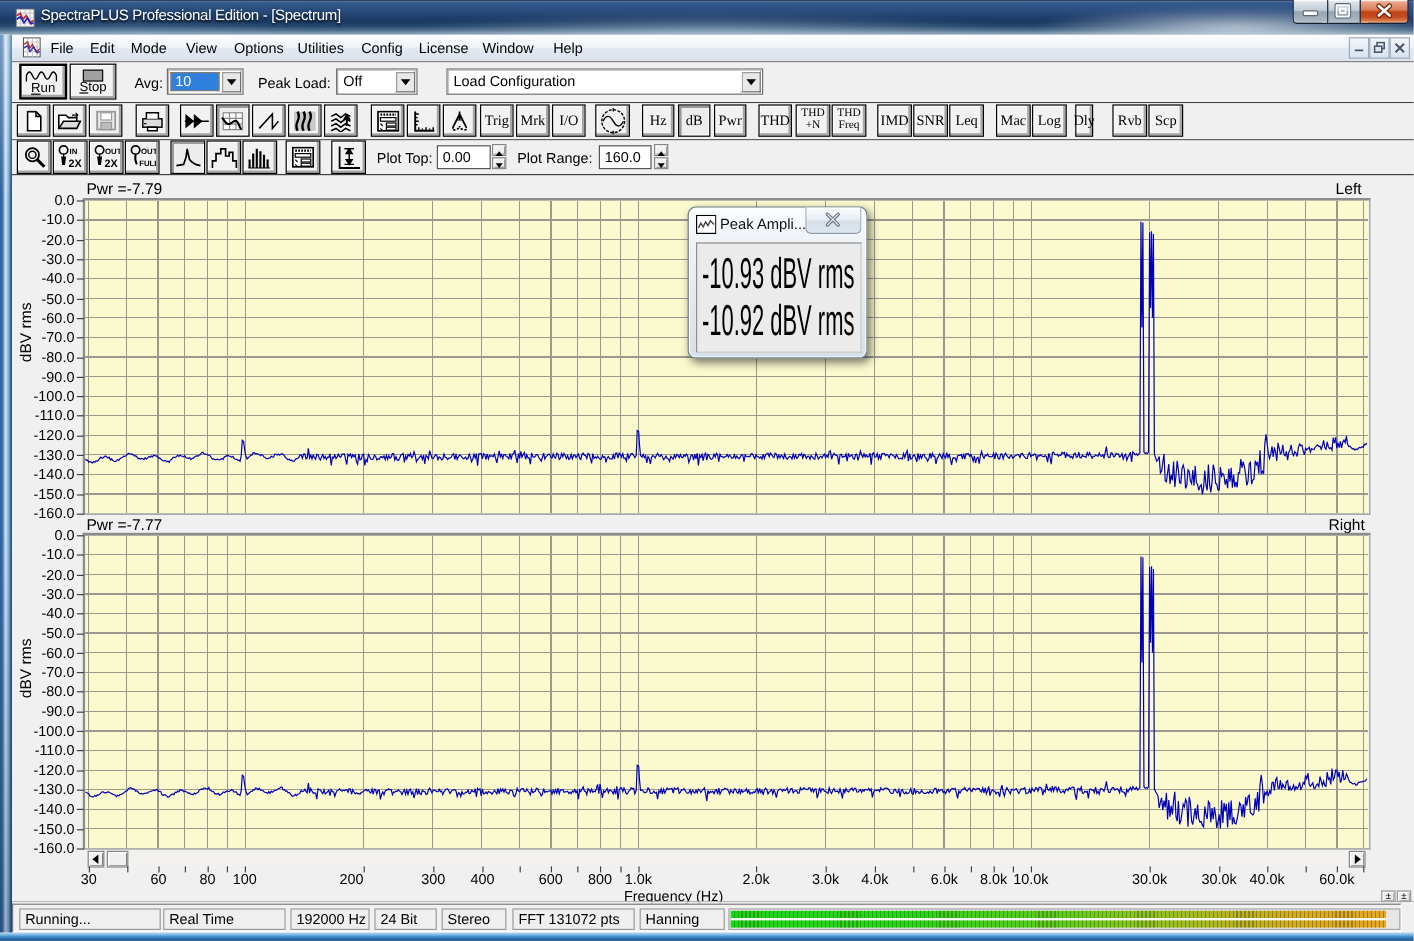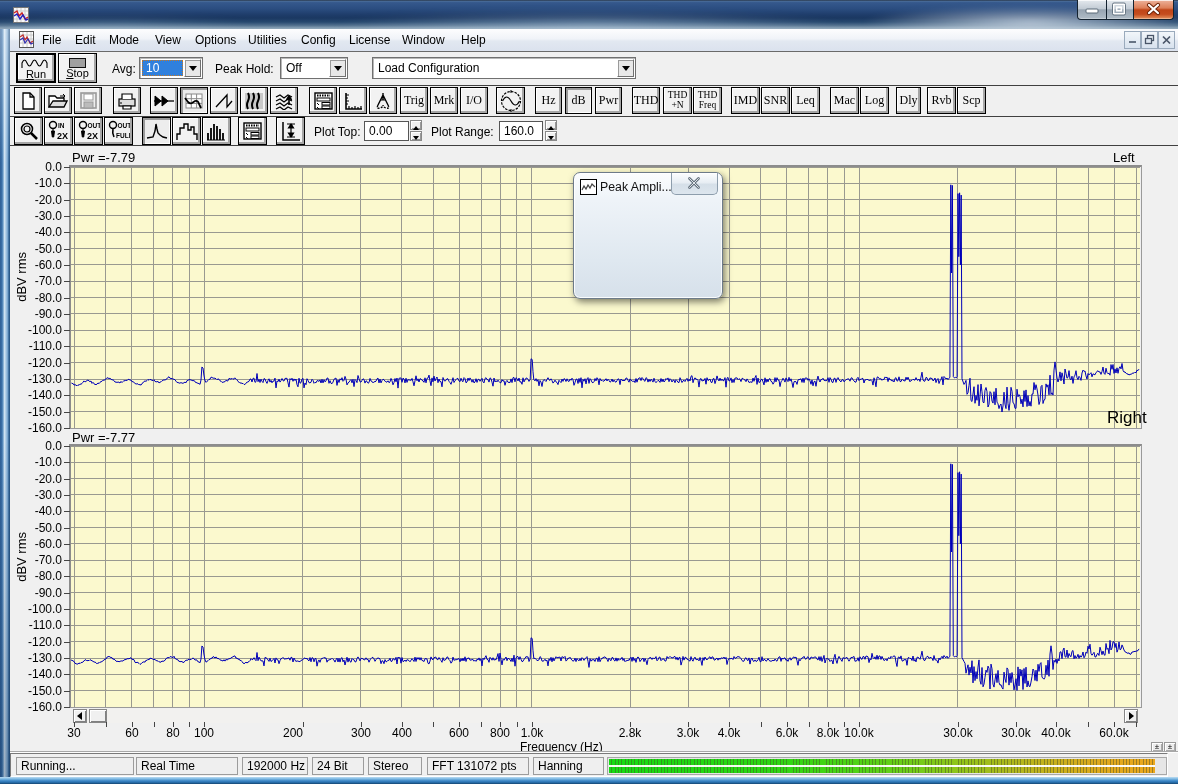--- a/index.html
+++ b/index.html
@@ -70,20 +70,21 @@
       <div class="sheen3"></div>
       <div class="sheen1"></div>
       <div class="sheen2"></div>
     </div>
 <svg class="abs" style="left:13px;top:7px" width="16" height="16" viewBox="0 0 16 16">
  <rect x="0.5" y="0.5" width="15" height="15" fill="#f8f8f8" stroke="#777"></rect>
  <path d="M4 1V15M8 1V15M12 1V15M1 4H15M1 8H15M1 12H15" stroke="#cccccc" stroke-width="1"></path>
  <path d="M1 6 L4 4 L6 9 L9 6 L12 12 L15 10" stroke="#d02020" stroke-width="1.4" fill="none"></path>
  <path d="M1 9 L4 7 L7 12 L10 8 L13 13 L15 12" stroke="#2020c0" stroke-width="1.4" fill="none"></path>
 </svg>
+<div id="ttext">SpectraPLUS Professional Edition - [Spectrum]</div>
 <div id="caps">
  <div class="cap min">
         <svg width="28" height="18" viewBox="0 0 28 18" style="position:absolute;left:0;top:0">
           <rect x="8" y="9" width="12" height="4" rx="1" fill="#fff" stroke="#5a6a78" stroke-width="1"></rect>
         </svg>
       </div>
  <div class="cap max">
         <svg width="24" height="18" viewBox="0 0 24 18" style="position:absolute;left:0;top:0">
           <rect x="6.5" y="4" width="11" height="10" rx="1" fill="none" stroke="#fff" stroke-width="1.8"></rect>
           <rect x="9.7" y="7.2" width="4.6" height="3.6" fill="none" stroke="#fff" stroke-width="1.6"></rect>
@@ -135,21 +136,21 @@
 </div>
 <div class="btn3" style="left:58px;top:53px;width:39px;height:30px;flex-direction:column">
  <div style="width:17px;height:10px;background:#a0a0a0;border:1px solid #111;margin-top:1px"></div>
  <div style="font-size:11px;line-height:11px"><span style="text-decoration:underline">S</span>top</div>
 </div>
 <div class="lbl" style="left:112px;top:62px">Avg:</div>
 <div class="combo" style="left:139px;width:64px">
  <div style="position:absolute;left:2px;top:2px;right:19px;bottom:2px;background:#2f80dd;border:1px dotted #c87820;color:#fff;font-size:12px;line-height:15px;padding-left:3px">10</div>
  <div class="arr"></div>
 </div>
-<div class="lbl" style="left:215px;top:62px">Peak Hold:</div>
+<div class="lbl" style="left:215px;top:62px">Peak Load:</div>
 <div class="combo" style="left:280px;width:68px">
       <div class="txt">Off</div>
       <div class="arr"></div>
     </div>
 <div class="combo" style="left:372px;width:264px">
       <div class="txt">Load Configuration</div>
       <div class="arr"></div>
     </div>
 
 <div class="tbrow" id="tb2"></div>
@@ -247,21 +248,21 @@
 <div class="btn3 ib serifbtn pressed" style="left:565px;top:87px;width:27px">dB</div>
 <div class="btn3 ib serifbtn" style="left:595px;top:87px;width:27px">Pwr</div>
 <div class="btn3 ib serifbtn" style="left:632px;top:87px;width:28px">THD</div>
 <div class="btn3 ib serifbtn2" style="left:663px;top:87px;width:29px">THD<br>+N</div>
 <div class="btn3 ib serifbtn2" style="left:693px;top:87px;width:29px">THD<br>Freq</div>
 <div class="btn3 ib serifbtn" style="left:731px;top:87px;width:29px">IMD</div>
 <div class="btn3 ib serifbtn" style="left:761px;top:87px;width:29px">SNR</div>
 <div class="btn3 ib serifbtn" style="left:791px;top:87px;width:29px">Leq</div>
 <div class="btn3 ib serifbtn" style="left:830px;top:87px;width:29px">Mac</div>
 <div class="btn3 ib serifbtn" style="left:860px;top:87px;width:29px">Log</div>
-<div class="btn3 ib serifbtn" style="left:896px;top:87px;width:25px">Dly</div>
+<div class="btn3 ib serifbtn" style="left:896px;top:87px;width:15px">Dly</div>
 <div class="btn3 ib serifbtn" style="left:927px;top:87px;width:29px">Rvb</div>
 <div class="btn3 ib serifbtn" style="left:957px;top:87px;width:29px">Scp</div>
 
 <div class="tbrow" id="tb3"></div>
 <div class="btn3" style="left:14px;top:117px;width:29px;height:28px">
       <svg width="20" height="20" viewBox="0 0 20 20">
         <circle cx="8" cy="8" r="5.5" fill="none" stroke="#000" stroke-width="1.5"></circle>
         <circle cx="8" cy="8" r="3" fill="none" stroke="#000" stroke-width="1.2"></circle>
         <path d="M12 12 L18 18" stroke="#000" stroke-width="2.5"></path>
       </svg>
@@ -339,21 +340,21 @@
 <div class="lbl" style="left:1113px;top:150px;font-size:13px">Left</div>
 <div class="abs" style="left:69px;top:165px;width:1073px;height:264px;border:2px solid #8c8c8c;border-right:1px solid #9a9a9a;border-bottom:1px solid #9a9a9a"></div>
 <div class="abs" id="plot1" style="left:71px;top:167px;width:1069px;height:261px">
       <svg width="1069" height="261" viewBox="0 0 1069 261" style="position:absolute;left:0;top:0">
         <rect width="1069" height="261" fill="#FBF9CE"></rect>
         <path d="M3.0 0V261M34.7 0V261M60.7 0V261M82.6 0V261M101.6 0V261M118.3 0V261M133.3 0V261M231.9 0V261M289.6 0V261M330.5 0V261M362.2 0V261M388.2 0V261M410.1 0V261M429.1 0V261M445.8 0V261M460.8 0V261M559.4 0V261M617.1 0V261M658.0 0V261M689.7 0V261M715.7 0V261M737.6 0V261M756.6 0V261M773.3 0V261M788.3 0V261M886.9 0V261M944.6 0V261M985.5 0V261M1017.2 0V261M1043.2 0V261M1065.1 0V261M0 0.00H1069M0 16.31H1069M0 32.62H1069M0 48.94H1069M0 65.25H1069M0 81.56H1069M0 97.88H1069M0 114.19H1069M0 130.50H1069M0 146.81H1069M0 163.12H1069M0 179.44H1069M0 195.75H1069M0 212.06H1069M0 228.38H1069M0 244.69H1069M0 261.00H1069" stroke="#999990" stroke-width="1" fill="none" shape-rendering="crispEdges"></path>
         <path d="M0.0 215.5L1.0 216.6L2.0 216.4L3.0 218.1L4.0 217.6L5.0 218.2L6.0 218.8L7.0 217.8L8.0 218.3L9.0 217.1L10.0 217.2L11.0 216.5L12.0 215.2L13.0 213.9L14.0 214.9L15.0 214.4L16.0 213.5L17.0 213.0L18.0 213.9L19.0 214.7L20.0 214.0L21.0 216.4L22.0 215.3L23.0 216.8L24.0 217.4L25.0 217.6L26.0 217.2L27.0 215.9L28.0 216.7L29.0 215.3L30.0 214.5L31.0 214.3L32.0 213.1L33.0 213.3L34.0 212.7L35.0 211.9L36.0 210.7L37.0 211.1L38.0 211.5L39.0 211.3L40.0 212.1L41.0 213.0L42.0 212.7L43.0 213.6L44.0 215.1L45.0 215.0L46.0 215.5L47.0 215.0L48.0 215.3L49.0 216.0L50.0 214.4L51.0 215.6L52.0 214.6L53.0 213.4L54.0 214.1L55.0 213.1L56.0 213.7L57.0 212.4L58.0 212.4L59.0 213.1L60.0 213.0L61.0 214.7L62.0 214.6L63.0 215.5L64.0 216.3L65.0 217.1L66.0 216.8L67.0 216.9L68.0 217.9L69.0 217.4L70.0 218.2L71.0 216.4L72.0 215.9L73.0 214.4L74.0 214.0L75.0 214.3L76.0 213.5L77.0 212.4L78.0 213.3L79.0 212.3L80.0 212.9L81.0 213.2L82.0 213.7L83.0 212.7L84.0 214.5L85.0 214.7L86.0 214.9L87.0 214.3L88.0 216.0L89.0 215.2L90.0 214.8L91.0 213.8L92.0 213.4L93.0 212.7L94.0 213.2L95.0 212.3L96.0 211.8L97.0 210.3L98.0 209.8L99.0 211.3L100.0 211.4L101.0 211.6L102.0 212.1L103.0 212.2L104.0 212.8L105.0 214.2L106.0 215.5L107.0 215.4L108.0 216.1L109.0 216.1L110.0 215.6L111.0 216.1L112.0 216.3L113.0 215.7L114.0 215.1L115.0 215.8L116.0 213.6L117.0 213.3L118.0 212.7L119.0 212.5L120.0 213.2L121.0 213.2L122.0 214.0L123.0 213.3L124.0 214.9L125.0 215.5L126.0 215.8L127.0 216.4L128.0 216.5L129.0 217.4L130.0 213.0L130.9 200.0L132.0 201.0L132.9 208.0L133.8 213.0L135.0 215.4L136.0 214.3L137.0 213.5L138.0 212.3L139.0 212.3L140.0 210.2L141.0 210.4L142.0 211.2L143.0 211.1L144.0 211.3L145.0 211.7L146.0 212.7L147.0 211.9L148.0 212.3L149.0 213.8L150.0 214.2L151.0 215.3L152.0 215.3L153.0 214.8L154.0 214.7L155.0 213.2L156.0 214.0L157.0 213.8L158.0 211.4L159.0 211.8L160.0 212.2L161.0 211.3L162.0 212.3L163.0 211.5L164.0 211.0L165.0 211.8L166.0 212.8L167.0 214.5L168.0 215.1L169.0 216.2L170.0 215.7L171.0 216.6L172.0 216.4L173.0 217.4L174.0 217.5L175.0 216.1L176.0 215.2L177.0 214.9L178.0 214.3L179.0 212.1L180.0 212.0L181.0 215.0L182.0 211.4L183.0 211.2L184.0 215.3L185.0 214.7L186.0 206.5L187.0 214.7L188.0 212.3L189.0 215.5L190.0 212.2L191.0 214.3L192.0 215.6L193.0 211.6L194.0 212.0L195.0 214.6L196.0 216.4L197.0 213.6L198.0 211.8L199.0 215.1L200.0 213.3L201.0 215.8L202.0 214.0L203.0 214.2L204.0 211.1L205.0 220.9L206.0 213.9L207.0 214.7L208.0 212.2L209.0 215.1L210.0 213.7L211.0 211.5L212.0 213.7L213.0 214.0L214.0 211.4L215.0 211.4L216.0 211.3L217.0 215.8L218.0 220.1L219.0 211.6L220.0 212.9L221.0 211.2L222.0 214.3L223.0 211.9L224.0 213.6L225.0 212.0L226.0 217.7L227.0 219.8L228.0 211.2L229.0 216.2L230.0 215.7L231.0 212.0L232.0 211.4L233.0 220.9L234.0 216.0L235.0 217.7L236.0 211.7L237.0 213.4L238.0 215.7L239.0 215.8L240.0 215.3L241.0 212.3L242.0 213.3L243.0 216.3L244.0 215.3L245.0 215.8L246.0 213.7L247.0 213.6L248.0 214.5L249.0 212.9L250.0 216.0L251.0 212.3L252.0 215.9L253.0 212.7L254.0 214.8L255.0 213.9L256.0 211.1L257.0 211.1L258.0 216.3L259.0 213.6L260.0 216.3L261.0 216.7L262.0 215.1L263.0 212.3L264.0 211.6L265.0 211.0L266.0 218.4L267.0 212.9L268.0 215.5L269.0 211.8L270.0 213.1L271.0 210.7L272.0 214.3L273.0 213.3L274.0 209.4L275.0 212.2L276.0 217.9L277.0 215.9L278.0 215.2L279.0 213.6L280.0 212.6L281.0 215.8L282.0 212.3L283.0 219.6L284.0 212.5L285.0 213.5L286.0 215.6L287.0 208.5L288.0 211.8L289.0 214.8L290.0 215.1L291.0 213.4L292.0 211.8L293.0 212.4L294.0 216.1L295.0 213.8L296.0 214.4L297.0 216.2L298.0 215.6L299.0 211.4L300.0 214.1L301.0 214.3L302.0 215.9L303.0 214.7L304.0 214.8L305.0 214.2L306.0 211.8L307.0 211.1L308.0 215.9L309.0 212.1L310.0 215.9L311.0 213.6L312.0 212.2L313.0 212.7L314.0 214.1L315.0 215.1L316.0 215.0L317.0 213.8L318.0 215.7L319.0 214.9L320.0 211.4L321.0 213.9L322.0 217.8L323.0 215.5L324.0 211.5L325.0 214.8L326.0 211.0L327.0 221.1L328.0 211.2L329.0 211.2L330.0 210.9L331.0 215.3L332.0 211.1L333.0 212.0L334.0 215.9L335.0 211.2L336.0 215.4L337.0 212.4L338.0 213.3L339.0 212.7L340.0 213.6L341.0 211.4L342.0 214.8L343.0 218.8L344.0 213.8L345.0 208.8L346.0 213.8L347.0 211.8L348.0 215.0L349.0 211.7L350.0 212.0L351.0 213.4L352.0 213.8L353.0 215.3L354.0 210.8L355.0 215.8L356.0 211.3L357.0 211.1L358.0 208.1L359.0 214.0L360.0 218.7L361.0 210.9L362.0 214.9L363.0 209.1L364.0 214.0L365.0 211.7L366.0 210.0L367.0 215.7L368.0 212.0L369.0 214.6L370.0 214.6L371.0 219.8L372.0 210.5L373.0 213.5L374.0 214.0L375.0 213.4L376.0 211.7L377.0 211.9L378.0 214.3L379.0 215.6L380.0 217.3L381.0 214.3L382.0 210.7L383.0 215.5L384.0 213.6L385.0 212.7L386.0 211.4L387.0 211.5L388.0 214.0L389.0 214.7L390.0 211.2L391.0 213.9L392.0 214.7L393.0 210.6L394.0 211.6L395.0 215.8L396.0 215.0L397.0 211.0L398.0 213.6L399.0 210.9L400.0 212.6L401.0 215.2L402.0 212.7L403.0 215.9L404.0 215.0L405.0 211.7L406.0 215.4L407.0 212.5L408.0 212.2L409.0 214.3L410.0 212.9L411.0 211.3L412.0 214.9L413.0 215.9L414.0 211.5L415.0 210.7L416.0 212.5L417.0 212.6L418.0 215.1L419.0 210.9L420.0 211.6L421.0 215.2L422.0 219.2L423.0 211.0L424.0 215.0L425.0 213.7L426.0 214.9L427.0 213.1L428.0 214.6L429.0 215.7L430.0 215.7L431.0 212.7L432.0 214.2L433.0 213.6L434.0 218.3L435.0 214.6L436.0 213.4L437.0 215.3L438.0 215.4L439.0 215.6L440.0 211.9L441.0 215.6L442.0 210.7L443.0 210.5L444.0 214.8L445.0 210.7L446.0 211.6L447.0 214.0L448.0 211.0L449.0 215.1L450.0 214.7L451.0 217.3L452.0 210.8L453.0 214.9L454.0 213.0L455.0 211.1L456.0 211.1L457.0 212.4L458.0 214.4L459.2 212.6L460.0 191.8L461.2 192.5L462.0 204.7L462.8 212.6L464.0 213.9L465.0 211.6L466.0 214.4L467.0 212.7L468.0 218.8L469.0 213.5L470.0 215.1L471.0 219.5L472.0 213.9L473.0 212.6L474.0 213.3L475.0 214.5L476.0 212.4L477.0 210.7L478.0 212.8L479.0 213.4L480.0 211.8L481.0 213.6L482.0 216.1L483.0 215.0L484.0 213.1L485.0 214.9L486.0 215.5L487.0 217.6L488.0 213.3L489.0 214.6L490.0 215.6L491.0 212.1L492.0 214.4L493.0 211.6L494.0 212.3L495.0 214.5L496.0 211.8L497.0 214.0L498.0 214.5L499.0 212.1L500.0 213.3L501.0 211.2L502.0 212.7L503.0 218.3L504.0 215.6L505.0 212.2L506.0 212.1L507.0 216.5L508.0 211.4L509.0 215.4L510.0 210.7L511.0 220.8L512.0 212.4L513.0 214.2L514.0 211.7L515.0 216.9L516.0 211.9L517.0 210.6L518.0 216.4L519.0 211.6L520.0 212.9L521.0 215.3L522.0 215.8L523.0 214.8L524.0 211.5L525.0 213.9L526.0 210.7L527.0 212.0L528.0 217.8L529.0 211.5L530.0 213.6L531.0 213.3L532.0 214.4L533.0 213.7L534.0 213.3L535.0 211.7L536.0 214.0L537.0 212.2L538.0 213.4L539.0 215.1L540.0 214.5L541.0 212.0L542.0 214.9L543.0 213.0L544.0 214.7L545.0 215.2L546.0 213.7L547.0 211.8L548.0 212.3L549.0 217.6L550.0 212.0L551.0 213.3L552.0 213.6L553.0 213.4L554.0 213.5L555.0 211.0L556.0 211.2L557.0 213.3L558.0 215.2L559.0 211.9L560.0 213.5L561.0 213.6L562.0 214.8L563.0 213.7L564.0 215.6L565.0 211.5L566.0 215.2L567.0 211.9L568.0 211.3L569.0 210.7L570.0 213.6L571.0 210.5L572.0 211.8L573.0 213.5L574.0 214.3L575.0 210.7L576.0 211.4L577.0 215.1L578.0 212.3L579.0 214.5L580.0 212.3L581.0 213.2L582.0 215.1L583.0 211.2L584.0 214.4L585.0 215.7L586.0 214.4L587.0 213.4L588.0 213.8L589.0 215.4L590.0 211.5L591.0 214.8L592.0 212.2L593.0 215.0L594.0 213.9L595.0 211.5L596.0 212.5L597.0 210.9L598.0 214.7L599.0 211.7L600.0 212.7L601.0 215.0L602.0 213.2L603.0 213.1L604.0 215.7L605.0 212.7L606.0 213.7L607.0 215.3L608.0 215.6L609.0 210.7L610.0 213.0L611.0 215.5L612.0 213.9L613.0 213.2L614.0 214.6L615.0 212.7L616.0 211.3L617.0 214.3L618.0 212.2L619.0 214.0L620.0 209.3L621.0 208.7L622.0 215.7L623.0 212.4L624.0 210.8L625.0 212.3L626.0 212.1L627.0 213.3L628.0 220.1L629.0 212.2L630.0 211.5L631.0 214.1L632.0 213.4L633.0 213.6L634.0 211.4L635.0 217.2L636.0 210.7L637.0 213.5L638.0 212.9L639.0 212.0L640.0 215.2L641.0 215.6L642.0 211.8L643.0 211.5L644.0 216.6L645.0 213.2L646.0 208.9L647.0 212.2L648.0 214.0L649.0 211.1L650.0 213.7L651.0 212.1L652.0 213.8L653.0 213.5L654.0 210.6L655.0 220.2L656.0 211.2L657.0 210.4L658.0 214.0L659.0 213.7L660.0 210.9L661.0 215.7L662.0 212.5L663.0 215.5L664.0 211.0L665.0 211.1L666.0 210.8L667.0 212.7L668.0 211.7L669.0 212.4L670.0 214.6L671.0 211.4L672.0 211.4L673.0 212.6L674.0 212.9L675.0 214.7L676.0 211.9L677.0 213.5L678.0 215.5L679.0 215.1L680.0 214.8L681.0 215.5L682.0 211.0L683.0 214.3L684.0 210.6L685.0 208.5L686.0 217.4L687.0 211.0L688.0 215.5L689.0 215.0L690.0 212.6L691.0 212.1L692.0 214.8L693.0 217.9L694.0 210.8L695.0 215.4L696.0 212.2L697.0 214.9L698.0 212.0L699.0 211.6L700.0 214.3L701.0 214.8L702.0 217.2L703.0 215.5L704.0 210.6L705.0 214.9L706.0 210.7L707.0 213.2L708.0 213.1L709.0 219.6L710.0 214.9L711.0 213.5L712.0 211.2L713.0 213.0L714.0 215.1L715.0 210.9L716.0 213.1L717.0 214.6L718.0 210.3L719.0 214.1L720.0 211.8L721.0 215.6L722.0 220.5L723.0 214.7L724.0 214.5L725.0 214.7L726.0 217.4L727.0 213.0L728.0 212.4L729.0 212.5L730.0 211.7L731.0 215.4L732.0 211.1L733.0 215.6L734.0 211.0L735.0 211.2L736.0 211.0L737.0 213.3L738.0 211.8L739.0 213.9L740.0 217.3L741.0 213.0L742.0 218.8L743.0 214.7L744.0 214.1L745.0 219.3L746.0 212.8L747.0 209.1L748.0 213.0L749.0 215.0L750.0 212.5L751.0 212.6L752.0 211.2L753.0 213.4L754.0 213.5L755.0 213.8L756.0 213.3L757.0 210.7L758.0 215.3L759.0 210.6L760.0 212.2L761.0 215.2L762.0 215.5L763.0 211.4L764.0 211.2L765.0 215.4L766.0 211.9L767.0 210.6L768.0 212.7L769.0 214.0L770.0 214.9L771.0 212.8L772.0 212.6L773.0 214.8L774.0 213.9L775.0 212.6L776.0 212.4L777.0 211.7L778.0 212.2L779.0 214.2L780.0 211.1L781.0 210.8L782.0 212.8L783.0 213.9L784.0 215.1L785.0 215.1L786.0 211.5L787.0 210.3L788.0 213.6L789.0 212.1L790.0 212.6L791.0 211.3L792.0 211.6L793.0 216.0L794.0 212.7L795.0 213.1L796.0 212.1L797.0 212.9L798.0 213.2L799.0 213.6L800.0 212.7L801.0 213.7L802.0 218.1L803.0 210.8L804.0 214.2L805.0 219.8L806.0 210.3L807.0 209.9L808.0 211.6L809.0 212.1L810.0 211.6L811.0 213.3L812.0 212.2L813.0 212.6L814.0 209.9L815.0 210.9L816.0 210.0L817.0 214.6L818.0 210.8L819.0 213.0L820.0 212.5L821.0 214.2L822.0 213.3L823.0 215.0L824.0 211.3L825.0 210.7L826.0 214.1L827.0 213.7L828.0 209.8L829.0 214.5L830.0 214.6L831.0 212.3L832.0 213.3L833.0 213.4L834.0 214.2L835.0 210.2L836.0 212.6L837.0 210.2L838.0 212.6L839.0 214.8L840.0 213.3L841.0 213.3L842.0 212.3L843.0 212.8L844.0 213.2L845.0 210.6L846.0 212.9L847.0 213.3L848.0 212.0L849.0 214.5L850.0 210.1L851.0 205.2L852.0 212.9L853.0 214.3L854.0 214.0L855.0 210.4L856.0 210.8L857.0 213.6L858.0 213.4L859.0 210.8L860.0 211.5L861.0 211.3L862.0 213.9L863.0 213.1L864.0 211.0L865.0 215.6L866.0 212.8L867.0 211.5L868.0 216.5L869.0 213.8L870.0 212.3L871.0 209.7L872.0 217.9L873.0 209.5L874.0 210.6L875.0 212.0L876.0 211.0L877.0 212.6L878.0 211.2L878.9 210.4L879.8 17.8L880.6 106.0L881.4 18.4L882.3 209.6L883.4 210.9L884.5 210.4L885.3 210.9L886.1 209.6L887.0 26.6L887.8 89.7L888.6 25.8L889.4 97.9L890.2 28.1L891.0 211.7L893.0 217.4L894.0 215.9L895.0 213.4L896.0 227.3L897.0 225.7L898.0 218.4L899.0 211.2L900.0 233.6L901.0 234.5L902.0 227.0L903.0 219.7L904.0 236.3L905.0 228.5L906.0 233.3L907.0 217.6L908.0 238.9L909.0 229.0L910.0 217.0L911.0 224.8L912.0 235.2L913.0 235.8L914.0 223.3L915.0 220.5L916.0 224.6L917.0 240.0L918.0 237.4L919.0 224.6L920.0 225.9L921.0 234.0L922.0 236.1L923.0 224.7L924.0 237.8L925.0 221.2L926.0 235.1L927.0 236.8L928.0 241.6L929.0 238.2L930.0 237.0L931.0 245.0L932.0 238.9L933.0 225.2L934.0 237.2L935.0 241.6L936.0 220.1L937.0 236.6L938.0 243.4L939.0 235.0L940.0 220.3L941.0 224.3L942.0 235.8L943.0 236.5L944.0 241.3L945.0 241.4L946.0 222.2L947.0 229.8L948.0 227.6L949.0 229.4L950.0 236.8L951.0 232.2L952.0 239.9L953.0 223.7L954.0 234.5L955.0 222.9L956.0 239.5L957.0 228.6L958.0 238.9L959.0 234.5L960.0 239.2L961.0 226.9L962.0 227.2L963.0 215.5L964.0 222.8L965.0 217.7L966.0 221.9L967.0 228.2L968.0 237.5L969.0 234.2L970.0 219.6L971.0 218.3L972.0 236.5L973.0 233.0L974.0 232.3L975.0 216.9L976.0 220.2L977.0 217.8L978.0 227.8L979.0 208.2L980.0 227.5L981.0 225.8L982.0 228.0L983.0 203.1L984.0 194.9L985.0 203.1L986.0 211.0L987.0 215.0L988.0 211.5L989.0 204.9L990.0 213.8L991.0 205.8L992.0 210.1L993.0 217.0L994.0 202.0L995.0 206.4L996.0 211.2L997.0 210.3L998.0 203.6L999.0 212.0L1000.0 212.8L1001.0 209.2L1002.0 216.4L1003.0 209.9L1004.0 208.1L1005.0 203.7L1006.0 210.7L1007.0 212.7L1008.0 209.3L1009.0 210.7L1010.0 213.4L1011.0 206.0L1012.0 203.1L1013.0 204.4L1014.0 204.0L1015.0 208.9L1016.0 212.1L1017.0 206.5L1018.0 207.9L1019.0 206.8L1020.0 205.7L1021.0 209.8L1022.0 206.8L1023.0 207.4L1024.0 207.8L1025.0 205.5L1026.0 204.6L1027.0 203.7L1028.0 205.1L1029.0 204.8L1030.0 207.4L1031.0 204.5L1032.0 200.0L1033.0 206.2L1034.0 207.4L1035.0 201.2L1036.0 205.5L1037.0 206.8L1038.0 206.1L1039.0 208.2L1040.0 197.6L1041.0 202.3L1042.0 197.5L1043.0 206.4L1044.0 201.9L1045.0 206.0L1046.0 200.8L1047.0 206.3L1048.0 201.4L1049.0 199.7L1050.0 201.9L1051.0 196.5L1052.0 203.3L1053.0 205.1L1054.0 204.9L1055.0 206.1L1056.0 207.2L1057.0 206.8L1058.0 208.1L1059.0 207.2L1060.0 207.4L1061.0 206.6L1062.0 205.9L1063.0 206.2L1064.0 205.2L1065.0 205.8L1066.0 203.2L1067.0 203.6L1068.0 202.1" stroke="#0000B8" stroke-width="1" fill="none"></path>
       </svg>
     </div>
 <div class="lbl" style="left:72px;top:430px;font-size:13px">Pwr =-7.77</div>
-<div class="lbl" style="left:1107px;top:408px;font-size:17px">Right</div>
+<div class="lbl" style="left:1107px;top:430px;font-size:13px">Right</div>
 <div class="abs" style="left:69px;top:444px;width:1073px;height:264px;border:2px solid #8c8c8c;border-right:1px solid #9a9a9a;border-bottom:1px solid #9a9a9a"></div>
 <div class="abs" id="plot2" style="left:71px;top:446px;width:1069px;height:261px">
       <svg width="1069" height="261" viewBox="0 0 1069 261" style="position:absolute;left:0;top:0">
         <rect width="1069" height="261" fill="#FBF9CE"></rect>
         <path d="M3.0 0V261M34.7 0V261M60.7 0V261M82.6 0V261M101.6 0V261M118.3 0V261M133.3 0V261M231.9 0V261M289.6 0V261M330.5 0V261M362.2 0V261M388.2 0V261M410.1 0V261M429.1 0V261M445.8 0V261M460.8 0V261M559.4 0V261M617.1 0V261M658.0 0V261M689.7 0V261M715.7 0V261M737.6 0V261M756.6 0V261M773.3 0V261M788.3 0V261M886.9 0V261M944.6 0V261M985.5 0V261M1017.2 0V261M1043.2 0V261M1065.1 0V261M0 0.00H1069M0 16.31H1069M0 32.62H1069M0 48.94H1069M0 65.25H1069M0 81.56H1069M0 97.88H1069M0 114.19H1069M0 130.50H1069M0 146.81H1069M0 163.12H1069M0 179.44H1069M0 195.75H1069M0 212.06H1069M0 228.38H1069M0 244.69H1069M0 261.00H1069" stroke="#999990" stroke-width="1" fill="none" shape-rendering="crispEdges"></path>
         <path d="M0.0 214.2L1.0 214.2L2.0 215.0L3.0 215.4L4.0 217.3L5.0 217.7L6.0 218.1L7.0 218.0L8.0 216.9L9.0 217.7L10.0 216.5L11.0 216.6L12.0 215.9L13.0 215.0L14.0 213.8L15.0 213.9L16.0 214.9L17.0 214.3L18.0 214.7L19.0 213.7L20.0 214.2L21.0 214.8L22.0 215.3L23.0 216.0L24.0 216.1L25.0 216.7L26.0 217.9L27.0 216.7L28.0 217.2L29.0 216.2L30.0 216.0L31.0 215.5L32.0 214.8L33.0 213.9L34.0 213.3L35.0 213.0L36.0 211.1L37.0 210.8L38.0 210.4L39.0 211.0L40.0 211.6L41.0 211.6L42.0 213.4L43.0 212.9L44.0 214.0L45.0 215.1L46.0 215.5L47.0 215.2L48.0 215.8L49.0 215.4L50.0 214.9L51.0 215.0L52.0 215.0L53.0 213.8L54.0 213.8L55.0 213.3L56.0 213.0L57.0 212.4L58.0 213.0L59.0 212.0L60.0 211.8L61.0 213.4L62.0 213.4L63.0 213.7L64.0 216.3L65.0 216.8L66.0 216.2L67.0 216.6L68.0 217.4L69.0 218.4L70.0 217.9L71.0 216.7L72.0 216.2L73.0 215.7L74.0 216.2L75.0 214.2L76.0 214.5L77.0 213.2L78.0 213.9L79.0 212.0L80.0 212.6L81.0 212.4L82.0 213.7L83.0 213.2L84.0 213.8L85.0 214.2L86.0 215.1L87.0 214.8L88.0 215.8L89.0 216.0L90.0 216.2L91.0 214.9L92.0 215.6L93.0 214.8L94.0 214.4L95.0 212.6L96.0 212.0L97.0 211.4L98.0 211.8L99.0 210.7L100.0 210.7L101.0 211.3L102.0 211.7L103.0 210.2L104.0 212.5L105.0 212.9L106.0 213.7L107.0 213.8L108.0 215.5L109.0 215.3L110.0 215.9L111.0 215.2L112.0 216.8L113.0 216.0L114.0 215.3L115.0 214.0L116.0 214.4L117.0 213.9L118.0 213.1L119.0 213.4L120.0 213.7L121.0 212.7L122.0 212.0L123.0 212.7L124.0 214.1L125.0 213.8L126.0 214.1L127.0 215.9L128.0 215.9L129.0 216.8L130.0 213.0L130.9 200.0L132.0 201.0L132.9 208.0L133.8 213.0L135.0 216.2L136.0 215.4L137.0 214.7L138.0 213.6L139.0 213.5L140.0 212.1L141.0 212.3L142.0 210.7L143.0 210.9L144.0 212.1L145.0 210.9L146.0 212.4L147.0 212.4L148.0 212.8L149.0 213.8L150.0 214.3L151.0 214.4L152.0 215.1L153.0 213.7L154.0 215.1L155.0 213.3L156.0 214.1L157.0 213.3L158.0 212.6L159.0 212.7L160.0 212.0L161.0 211.2L162.0 210.9L163.0 210.0L164.0 210.0L165.0 212.3L166.0 211.9L167.0 213.4L168.0 212.9L169.0 214.6L170.0 214.3L171.0 215.6L172.0 217.0L173.0 217.6L174.0 217.2L175.0 216.0L176.0 217.1L177.0 216.0L178.0 215.7L179.0 214.7L180.0 212.6L181.0 213.7L182.0 213.4L183.0 211.7L184.0 213.6L185.0 214.7L186.0 206.5L187.0 214.7L188.0 211.1L189.0 213.1L190.0 214.9L191.0 214.8L192.0 215.0L193.0 219.9L194.0 211.4L195.0 211.9L196.0 212.4L197.0 214.0L198.0 215.4L199.0 212.2L200.0 215.5L201.0 214.8L202.0 213.7L203.0 212.4L204.0 217.0L205.0 211.9L206.0 213.8L207.0 213.8L208.0 217.7L209.0 214.6L210.0 212.7L211.0 212.4L212.0 211.4L213.0 212.8L214.0 213.2L215.0 212.5L216.0 213.0L217.0 212.2L218.0 212.0L219.0 214.2L220.0 211.3L221.0 211.5L222.0 216.0L223.0 212.0L224.0 214.0L225.0 215.6L226.0 214.7L227.0 215.3L228.0 215.3L229.0 215.8L230.0 214.3L231.0 214.2L232.0 213.3L233.0 212.6L234.0 211.8L235.0 213.0L236.0 212.2L237.0 214.1L238.0 214.9L239.0 211.5L240.0 215.8L241.0 211.7L242.0 212.0L243.0 215.8L244.0 212.6L245.0 212.5L246.0 220.2L247.0 215.8L248.0 213.9L249.0 216.3L250.0 213.2L251.0 212.3L252.0 212.3L253.0 211.3L254.0 212.2L255.0 211.9L256.0 216.2L257.0 214.0L258.0 214.2L259.0 213.3L260.0 213.4L261.0 212.3L262.0 213.3L263.0 214.0L264.0 216.1L265.0 213.8L266.0 212.1L267.0 216.0L268.0 212.3L269.0 216.1L270.0 212.4L271.0 211.6L272.0 215.8L273.0 213.9L274.0 219.0L275.0 215.0L276.0 211.2L277.0 216.1L278.0 212.3L279.0 215.5L280.0 216.2L281.0 212.5L282.0 213.6L283.0 213.7L284.0 215.9L285.0 215.8L286.0 212.4L287.0 210.9L288.0 212.8L289.0 214.9L290.0 212.4L291.0 212.4L292.0 212.9L293.0 213.8L294.0 213.8L295.0 211.8L296.0 213.7L297.0 213.3L298.0 216.2L299.0 213.9L300.0 212.5L301.0 211.5L302.0 211.4L303.0 212.9L304.0 215.3L305.0 213.7L306.0 212.3L307.0 212.2L308.0 212.1L309.0 213.0L310.0 217.7L311.0 214.7L312.0 215.1L313.0 217.7L314.0 213.6L315.0 215.8L316.0 215.5L317.0 214.2L318.0 214.4L319.0 212.2L320.0 215.4L321.0 215.3L322.0 212.5L323.0 213.4L324.0 214.1L325.0 211.3L326.0 218.0L327.0 211.0L328.0 212.2L329.0 211.4L330.0 217.2L331.0 211.5L332.0 215.6L333.0 215.2L334.0 214.0L335.0 215.5L336.0 213.6L337.0 214.1L338.0 214.5L339.0 215.8L340.0 214.2L341.0 212.7L342.0 213.9L343.0 215.5L344.0 211.1L345.0 215.5L346.0 211.5L347.0 213.3L348.0 211.5L349.0 214.1L350.0 211.6L351.0 214.5L352.0 214.7L353.0 215.6L354.0 212.6L355.0 212.7L356.0 213.0L357.0 217.3L358.0 217.9L359.0 215.1L360.0 210.9L361.0 213.1L362.0 213.8L363.0 211.8L364.0 211.2L365.0 211.2L366.0 213.5L367.0 213.7L368.0 211.5L369.0 213.2L370.0 214.6L371.0 216.3L372.0 211.7L373.0 214.5L374.0 213.9L375.0 213.4L376.0 210.9L377.0 211.3L378.0 213.7L379.0 214.7L380.0 217.2L381.0 216.0L382.0 211.1L383.0 214.4L384.0 213.6L385.0 213.9L386.0 213.4L387.0 213.2L388.0 212.4L389.0 215.8L390.0 212.6L391.0 214.9L392.0 212.2L393.0 214.9L394.0 210.8L395.0 215.5L396.0 212.3L397.0 212.5L398.0 211.8L399.0 214.2L400.0 213.9L401.0 213.8L402.0 213.4L403.0 215.2L404.0 214.2L405.0 215.4L406.0 213.2L407.0 214.0L408.0 211.9L409.0 214.6L410.0 212.8L411.0 219.9L412.0 212.2L413.0 213.7L414.0 211.5L415.0 209.7L416.0 213.4L417.0 213.5L418.0 216.3L419.0 211.3L420.0 212.3L421.0 214.2L422.0 211.7L423.0 214.2L424.0 213.4L425.0 213.8L426.0 211.1L427.0 207.6L428.0 215.4L429.0 207.1L430.0 213.4L431.0 218.9L432.0 213.2L433.0 214.2L434.0 212.6L435.0 211.0L436.0 214.7L437.0 212.2L438.0 212.8L439.0 213.5L440.0 215.5L441.0 212.2L442.0 215.7L443.0 209.2L444.0 220.2L445.0 212.2L446.0 210.5L447.0 210.6L448.0 213.6L449.0 210.7L450.0 213.2L451.0 215.6L452.0 215.3L453.0 213.2L454.0 212.4L455.0 210.5L456.0 211.1L457.0 210.8L458.0 215.5L459.2 212.6L460.0 191.8L461.2 192.5L462.0 204.7L462.8 212.6L464.0 212.2L465.0 213.2L466.0 214.6L467.0 214.3L468.0 213.9L469.0 210.6L470.0 211.5L471.0 215.1L472.0 215.1L473.0 214.7L474.0 213.2L475.0 215.0L476.0 214.2L477.0 219.9L478.0 212.9L479.0 214.6L480.0 211.3L481.0 215.8L482.0 211.7L483.0 214.9L484.0 212.8L485.0 210.7L486.0 211.9L487.0 211.4L488.0 211.4L489.0 211.0L490.0 215.0L491.0 210.6L492.0 211.4L493.0 211.5L494.0 210.4L495.0 215.1L496.0 214.1L497.0 212.1L498.0 212.4L499.0 211.2L500.0 212.9L501.0 214.3L502.0 215.1L503.0 214.7L504.0 212.2L505.0 215.6L506.0 212.5L507.0 213.9L508.0 214.9L509.0 212.6L510.0 214.7L511.0 211.6L512.0 212.6L513.0 214.4L514.0 212.9L515.0 211.8L516.0 210.6L517.0 215.2L518.0 221.4L519.0 212.7L520.0 215.2L521.0 213.5L522.0 214.2L523.0 213.4L524.0 215.5L525.0 212.7L526.0 212.1L527.0 215.7L528.0 210.7L529.0 215.7L530.0 213.6L531.0 212.0L532.0 212.1L533.0 210.8L534.0 211.3L535.0 211.6L536.0 213.2L537.0 215.5L538.0 212.3L539.0 213.8L540.0 214.7L541.0 211.5L542.0 211.7L543.0 214.2L544.0 215.1L545.0 211.9L546.0 215.2L547.0 212.3L548.0 214.3L549.0 213.3L550.0 213.2L551.0 211.3L552.0 214.5L553.0 212.6L554.0 215.7L555.0 214.6L556.0 215.0L557.0 213.8L558.0 214.5L559.0 212.4L560.0 211.2L561.0 215.4L562.0 211.0L563.0 214.6L564.0 212.7L565.0 216.4L566.0 212.1L567.0 210.9L568.0 212.0L569.0 215.6L570.0 213.9L571.0 213.3L572.0 212.0L573.0 215.7L574.0 212.4L575.0 214.7L576.0 218.7L577.0 213.4L578.0 212.2L579.0 211.6L580.0 211.7L581.0 213.5L582.0 211.8L583.0 212.8L584.0 212.2L585.0 210.6L586.0 214.8L587.0 213.8L588.0 211.3L589.0 211.1L590.0 214.7L591.0 213.3L592.0 212.9L593.0 213.0L594.0 215.1L595.0 214.9L596.0 210.5L597.0 212.2L598.0 211.6L599.0 210.4L600.0 211.6L601.0 211.7L602.0 212.0L603.0 210.6L604.0 210.5L605.0 213.5L606.0 211.2L607.0 214.1L608.0 211.5L609.0 211.4L610.0 219.1L611.0 215.5L612.0 210.4L613.0 214.1L614.0 211.4L615.0 211.4L616.0 213.3L617.0 213.5L618.0 214.3L619.0 215.2L620.0 210.6L621.0 213.8L622.0 215.2L623.0 212.5L624.0 211.1L625.0 213.7L626.0 213.5L627.0 213.3L628.0 214.9L629.0 211.4L630.0 214.8L631.0 219.4L632.0 211.7L633.0 214.4L634.0 211.0L635.0 213.1L636.0 213.9L637.0 212.8L638.0 211.3L639.0 210.8L640.0 212.9L641.0 210.9L642.0 211.0L643.0 213.9L644.0 214.1L645.0 212.9L646.0 212.0L647.0 214.2L648.0 212.0L649.0 213.4L650.0 211.9L651.0 212.1L652.0 212.4L653.0 211.0L654.0 213.0L655.0 211.4L656.0 218.5L657.0 214.2L658.0 212.5L659.0 212.8L660.0 212.5L661.0 212.3L662.0 213.6L663.0 210.5L664.0 212.1L665.0 212.3L666.0 210.9L667.0 210.7L668.0 210.8L669.0 211.3L670.0 212.6L671.0 214.5L672.0 215.3L673.0 215.1L674.0 212.5L675.0 211.7L676.0 213.9L677.0 214.6L678.0 211.9L679.0 218.1L680.0 213.0L681.0 212.0L682.0 214.8L683.0 215.5L684.0 213.9L685.0 215.5L686.0 215.0L687.0 213.8L688.0 211.2L689.0 215.5L690.0 215.8L691.0 210.7L692.0 215.0L693.0 213.3L694.0 213.6L695.0 215.2L696.0 214.5L697.0 212.6L698.0 214.3L699.0 215.1L700.0 215.1L701.0 215.0L702.0 214.1L703.0 215.0L704.0 213.0L705.0 214.5L706.0 215.2L707.0 212.7L708.0 210.9L709.0 210.9L710.0 215.4L711.0 212.0L712.0 213.2L713.0 212.1L714.0 211.9L715.0 214.4L716.0 213.5L717.0 215.4L718.0 212.9L719.0 211.7L720.0 214.2L721.0 212.9L722.0 211.3L723.0 211.0L724.0 211.8L725.0 211.0L726.0 214.7L727.0 219.3L728.0 213.2L729.0 214.9L730.0 213.1L731.0 211.8L732.0 211.8L733.0 210.3L734.0 212.5L735.0 213.3L736.0 211.4L737.0 210.8L738.0 212.8L739.0 213.6L740.0 211.0L741.0 211.4L742.0 212.2L743.0 211.3L744.0 211.0L745.0 211.2L746.0 213.2L747.0 214.0L748.0 210.6L749.0 214.7L750.0 210.6L751.0 215.5L752.0 212.7L753.0 209.4L754.0 217.0L755.0 213.6L756.0 212.1L757.0 213.3L758.0 213.2L759.0 215.5L760.0 214.3L761.0 214.3L762.0 218.0L763.0 211.7L764.0 208.3L765.0 214.2L766.0 217.4L767.0 212.8L768.0 210.4L769.0 212.2L770.0 213.8L771.0 215.4L772.0 211.6L773.0 212.2L774.0 212.5L775.0 211.8L776.0 211.4L777.0 213.3L778.0 215.2L779.0 213.4L780.0 211.4L781.0 211.6L782.0 211.2L783.0 210.4L784.0 215.3L785.0 214.9L786.0 214.6L787.0 211.7L788.0 215.2L789.0 210.8L790.0 212.7L791.0 213.4L792.0 210.5L793.0 210.7L794.0 213.3L795.0 210.0L796.0 210.3L797.0 210.8L798.0 216.6L799.0 212.8L800.0 213.9L801.0 207.3L802.0 211.6L803.0 212.7L804.0 210.8L805.0 213.4L806.0 209.2L807.0 213.4L808.0 210.0L809.0 210.0L810.0 213.5L811.0 210.4L812.0 212.6L813.0 214.6L814.0 213.9L815.0 212.9L816.0 214.8L817.0 212.3L818.0 211.5L819.0 212.8L820.0 210.4L821.0 211.6L822.0 210.4L823.0 210.0L824.0 210.2L825.0 216.3L826.0 220.5L827.0 211.6L828.0 210.9L829.0 212.7L830.0 209.9L831.0 214.8L832.0 215.1L833.0 213.4L834.0 214.0L835.0 213.4L836.0 219.3L837.0 211.9L838.0 211.5L839.0 212.6L840.0 212.3L841.0 214.5L842.0 210.0L843.0 215.1L844.0 213.4L845.0 215.9L846.0 211.3L847.0 211.2L848.0 212.1L849.0 213.3L850.0 209.9L851.0 205.2L852.0 211.5L853.0 214.4L854.0 214.4L855.0 211.8L856.0 210.4L857.0 210.4L858.0 212.4L859.0 211.7L860.0 211.3L861.0 212.3L862.0 214.6L863.0 209.5L864.0 213.8L865.0 213.9L866.0 214.4L867.0 217.1L868.0 212.0L869.0 213.9L870.0 211.8L871.0 210.3L872.0 212.4L873.0 209.5L874.0 211.1L875.0 211.8L876.0 210.1L877.0 212.3L878.0 211.2L878.9 210.4L879.8 17.8L880.6 106.0L881.4 18.4L882.3 209.6L883.4 210.9L884.5 210.4L885.3 210.9L886.1 209.6L887.0 26.6L887.8 89.7L888.6 25.8L889.4 97.9L890.2 28.1L891.0 211.7L893.0 215.5L894.0 217.3L895.0 227.2L896.0 222.7L897.0 218.8L898.0 229.1L899.0 221.2L900.0 226.9L901.0 214.7L902.0 236.9L903.0 220.6L904.0 234.6L905.0 225.6L906.0 232.8L907.0 221.1L908.0 213.9L909.0 234.8L910.0 238.3L911.0 221.5L912.0 240.8L913.0 238.2L914.0 231.3L915.0 224.1L916.0 226.4L917.0 220.1L918.0 222.3L919.0 243.0L920.0 218.1L921.0 222.8L922.0 238.2L923.0 241.1L924.0 233.9L925.0 227.7L926.0 236.6L927.0 224.4L928.0 236.5L929.0 239.2L930.0 238.7L931.0 241.6L932.0 243.1L933.0 226.1L934.0 232.9L935.0 236.5L936.0 221.9L937.0 223.6L938.0 239.1L939.0 227.3L940.0 236.7L941.0 226.5L942.0 233.3L943.0 243.9L944.0 238.8L945.0 232.7L946.0 244.4L947.0 220.9L948.0 239.9L949.0 223.1L950.0 230.1L951.0 223.8L952.0 243.5L953.0 222.5L954.0 237.4L955.0 221.2L956.0 241.0L957.0 234.9L958.0 240.1L959.0 240.6L960.0 236.1L961.0 230.6L962.0 223.0L963.0 224.8L964.0 234.5L965.0 224.2L966.0 235.2L967.0 218.3L968.0 225.4L969.0 217.9L970.0 216.6L971.0 231.3L972.0 232.1L973.0 233.2L974.0 231.3L975.0 219.3L976.0 228.7L977.0 214.1L978.0 230.3L979.0 208.0L980.0 199.8L981.0 208.0L982.0 223.5L983.0 214.3L984.0 216.2L985.0 213.1L986.0 217.4L987.0 213.0L988.0 215.0L989.0 206.0L990.0 205.8L991.0 212.7L992.0 204.1L993.0 202.0L994.0 210.7L995.0 211.2L996.0 204.0L997.0 211.8L998.0 207.5L999.0 209.9L1000.0 210.7L1001.0 205.3L1002.0 204.5L1003.0 212.8L1004.0 209.5L1005.0 212.3L1006.0 211.0L1007.0 208.3L1008.0 212.4L1009.0 209.5L1010.0 211.2L1011.0 209.7L1012.0 206.0L1013.0 211.8L1014.0 210.1L1015.0 206.1L1016.0 207.3L1017.0 200.2L1018.0 203.0L1019.0 198.2L1020.0 207.5L1021.0 209.2L1022.0 207.8L1023.0 206.3L1024.0 211.0L1025.0 210.9L1026.0 208.2L1027.0 207.3L1028.0 209.5L1029.0 201.2L1030.0 204.7L1031.0 208.7L1032.0 205.0L1033.0 208.6L1034.0 209.3L1035.0 197.5L1036.0 203.4L1037.0 202.2L1038.0 207.7L1039.0 194.4L1040.0 204.0L1041.0 202.0L1042.0 195.8L1043.0 195.8L1044.0 201.5L1045.0 197.3L1046.0 206.2L1047.0 203.4L1048.0 196.0L1049.0 203.7L1050.0 203.2L1051.0 198.9L1052.0 201.1L1053.0 204.0L1054.0 205.8L1055.0 206.2L1056.0 207.0L1057.0 207.3L1058.0 206.8L1059.0 208.4L1060.0 208.0L1061.0 206.0L1062.0 206.0L1063.0 205.5L1064.0 205.5L1065.0 205.2L1066.0 204.9L1067.0 204.6L1068.0 202.9" stroke="#0000B8" stroke-width="1" fill="none"></path>
       </svg>
     </div>
 <div class="ylab" style="left:18px;top:161px">0.0</div>
 <div class="tickh" style="left:64px;top:167px"></div>
@@ -446,21 +447,21 @@
 <div class="xlab" style="left:74px;top:727px">30</div>
 <div class="xlab" style="left:132px;top:727px">60</div>
 <div class="xlab" style="left:173px;top:727px">80</div>
 <div class="xlab" style="left:204px;top:727px">100</div>
 <div class="xlab" style="left:293px;top:727px">200</div>
 <div class="xlab" style="left:361px;top:727px">300</div>
 <div class="xlab" style="left:402px;top:727px">400</div>
 <div class="xlab" style="left:459px;top:727px">600</div>
 <div class="xlab" style="left:500px;top:727px">800</div>
 <div class="xlab" style="left:532px;top:727px">1.0k</div>
-<div class="xlab" style="left:630px;top:727px">2.8k</div>
+<div class="xlab" style="left:630px;top:727px">2.0k</div>
 <div class="xlab" style="left:688px;top:727px">3.0k</div>
 <div class="xlab" style="left:729px;top:727px">4.0k</div>
 <div class="xlab" style="left:787px;top:727px">6.0k</div>
 <div class="xlab" style="left:828px;top:727px">8.0k</div>
 <div class="xlab" style="left:859px;top:727px">10.0k</div>
 <div class="xlab" style="left:958px;top:727px">30.0k</div>
 <div class="xlab" style="left:1016px;top:727px">30.0k</div>
 <div class="xlab" style="left:1056px;top:727px">40.0k</div>
 <div class="xlab" style="left:1114px;top:727px">60.0k</div>
 <div class="tickv" style="left:74px;top:722px"></div>
@@ -501,20 +502,26 @@
 <div id="pkwin">
  <svg class="abs" style="left:6px;top:6px" width="17" height="16" viewBox="0 0 17 16">
         <rect x="0.5" y="0.5" width="16" height="15" fill="#fff" stroke="#000"></rect>
         <path d="M2 11 L4 7 L6 10 L8 6 L10 9 L12 5 L15 8" fill="none" stroke="#444" stroke-width="1.2"></path>
       </svg>
  <div class="abs" style="left:26px;top:7px;font-size:12.3px;color:#111">Peak Ampli...</div>
  <div id="pkclose"><svg width="45" height="20" viewBox="0 0 45 20">
           <path d="M17.5 5.5 L26.5 14.5 M26.5 5.5 L17.5 14.5" stroke="#66737f" stroke-width="2.8" stroke-linecap="round"></path>
           <path d="M17.5 5.5 L26.5 14.5 M26.5 5.5 L17.5 14.5" stroke="#eef2f5" stroke-width="0.9" stroke-linecap="round"></path>
         </svg></div>
+ <div id="pkpanel">
+  <svg width="136" height="90" viewBox="0 0 136 90">
+   <text x="4" y="37" font-family="Liberation Sans" font-size="36" fill="#000" textLength="127" lengthAdjust="spacingAndGlyphs">-10.93 dBV rms</text>
+   <text x="4" y="76" font-family="Liberation Sans" font-size="36" fill="#000" textLength="127" lengthAdjust="spacingAndGlyphs">-10.92 dBV rms</text>
+  </svg>
+ </div>
 </div>
 
 <div class="abs" style="left:0;top:751px;width:1178px;height:1px;background:#a8a8a8"></div>
 <div class="abs" style="left:0;top:752px;width:1178px;height:1px;background:#fdfdfd"></div>
 <div id="status"></div>
 <div class="scell" style="left:16px;width:118px">Running...</div>
 <div class="scell" style="left:136px;width:102px">Real Time</div>
 <div class="scell" style="left:242px;width:66px">192000 Hz</div>
 <div class="scell" style="left:312px;width:52px">24 Bit</div>
 <div class="scell" style="left:368px;width:54px">Stereo</div>

